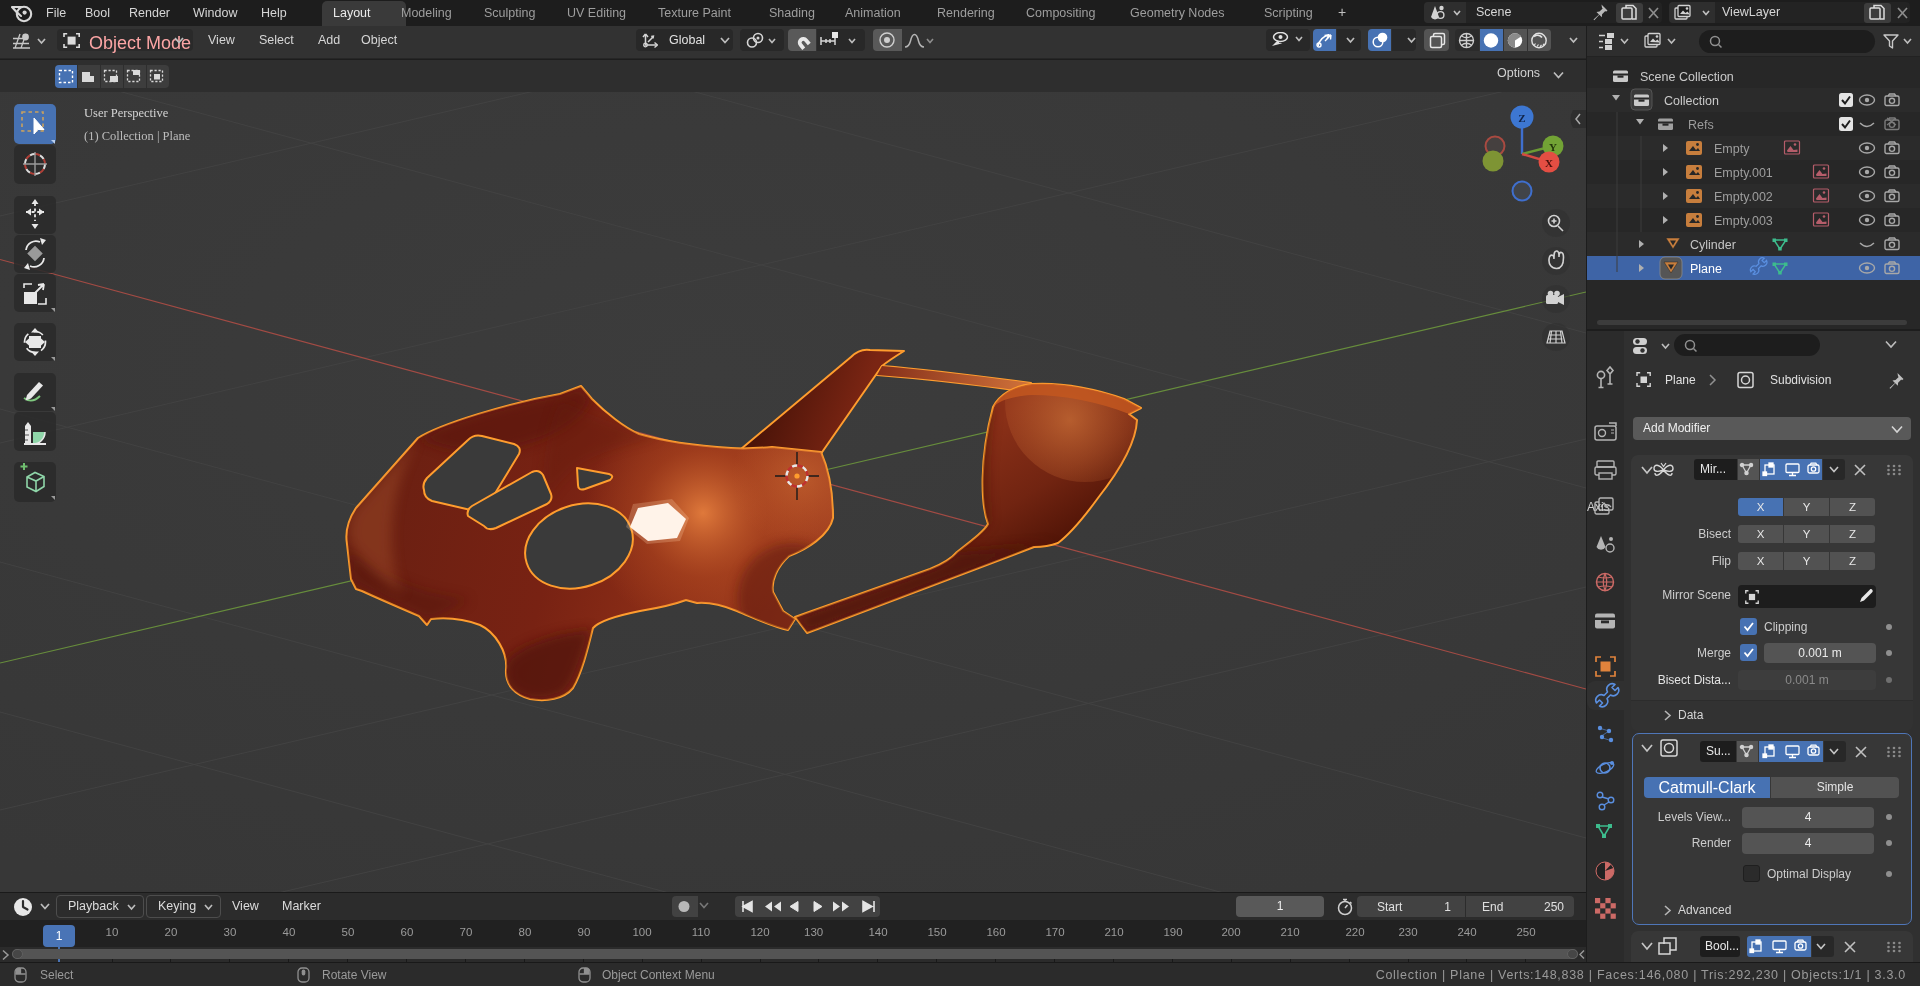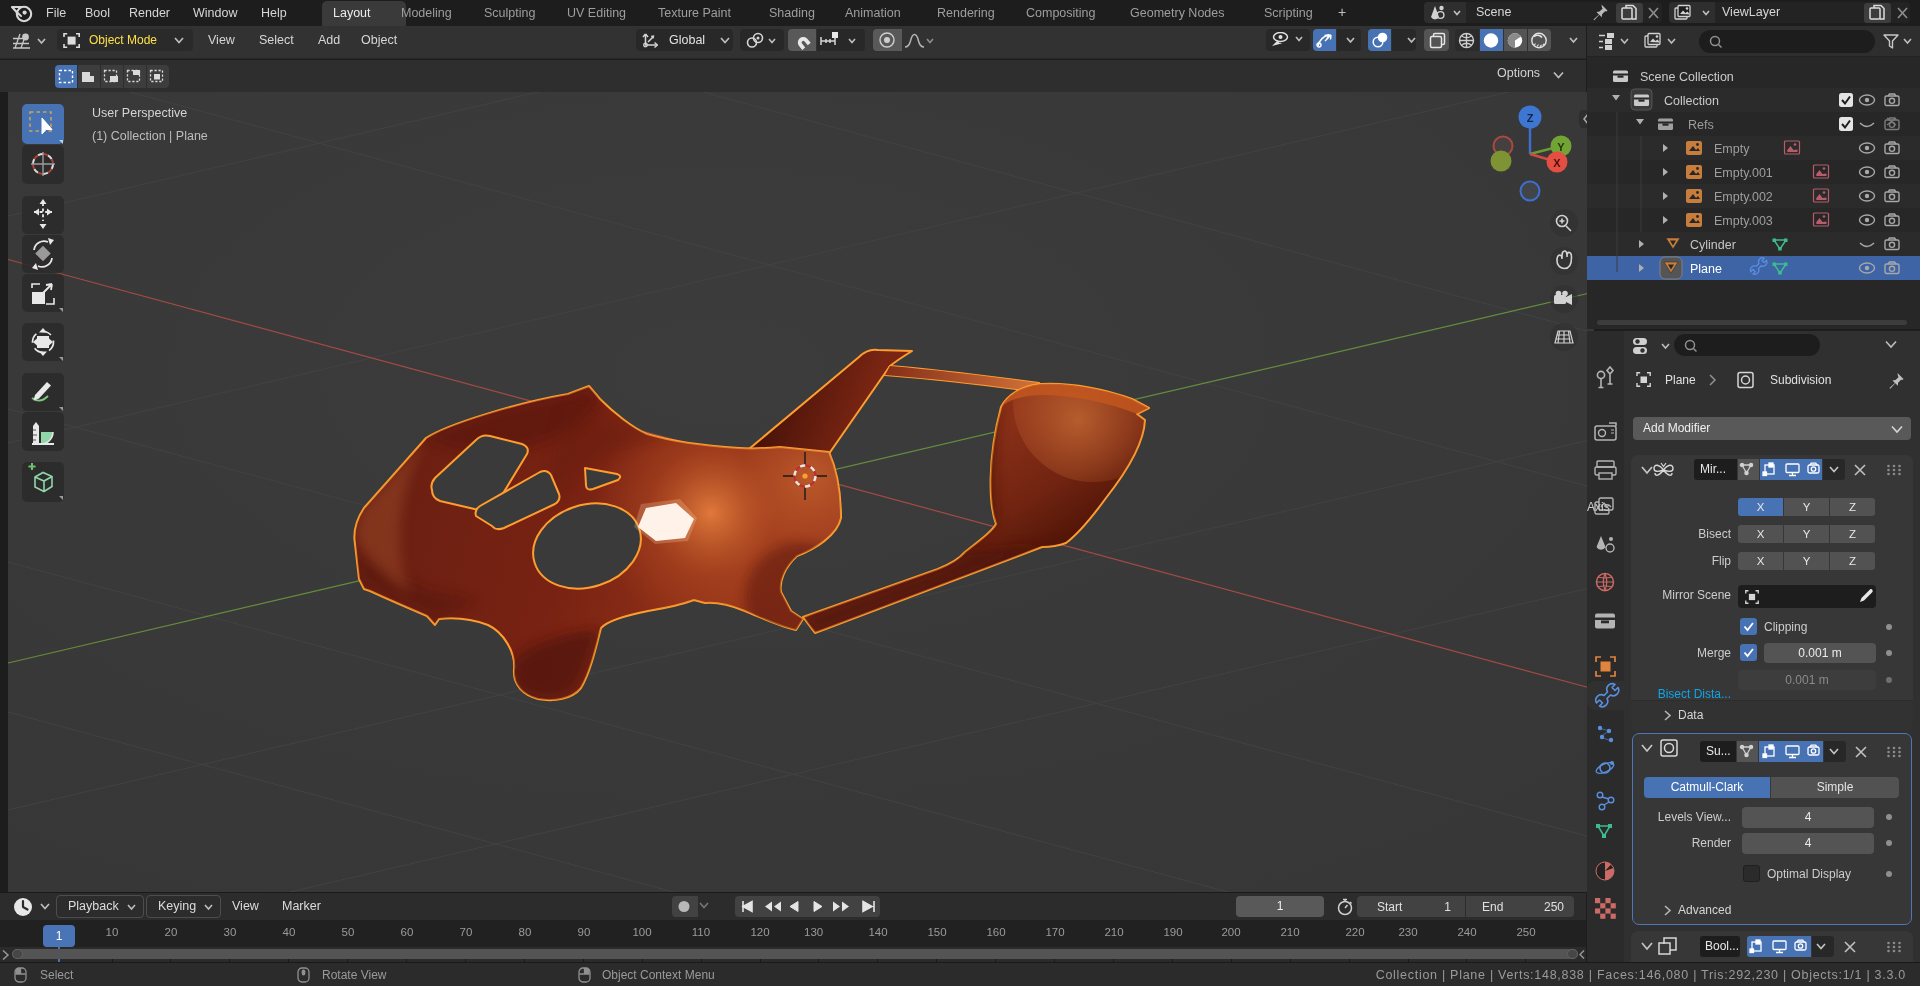--- a/index.html
+++ b/index.html
@@ -4,21 +4,21 @@
 <style>
 * { margin:0; padding:0; box-sizing:border-box; }
 html,body { width:1920px; height:986px; overflow:hidden; background:#1d1d1d;
   font-family:"Liberation Sans", sans-serif; }
 .abs { position:absolute; }
 #topbar { position:absolute; left:0; top:0; width:1920px; height:26px; background:#1d1d1d; }
 .menu { position:absolute; top:6px; font-size:12.5px; color:#d6d6d6; }
 .tab { position:absolute; top:6px; font-size:12.5px; color:#9e9e9e; }
 #vheader { position:absolute; left:0; top:26px; width:1586px; height:33px; background:#323232; border-bottom:1px solid #262626;}
 #toolset { position:absolute; left:0; top:60px; width:1586px; height:32px; background:#2e2e2e; }
-#view3d  { position:absolute; left:8px; top:92px; width:1586px; height:800px; background:#3b3b3b; }
+#view3d  { position:absolute; left:0; top:92px; width:1586px; height:800px; background:#3b3b3b;font-family:Liberation Serif, serif; }
 #tlheader{ position:absolute; left:0; top:892px; width:1586px; height:28px; background:#2c2c2c; border-top:1px solid #1a1a1a;}
 #tlruler { position:absolute; left:0; top:920px; width:1586px; height:27px; background:#212121; }
 #tltracks{ position:absolute; left:0; top:947px; width:1586px; height:15px; background:#2b2b2b; }
 #statusbar{ position:absolute; left:0; top:962px; width:1920px; height:24px; background:#2b2b2b; border-top:1px solid #191919; color:#9a9a9a; font-size:12px;}
 #outliner { position:absolute; left:1587px; top:26px; width:333px; height:303px; background:#272727; }
 #props    { position:absolute; left:1587px; top:331px; width:333px; height:631px; background:#303030; }
 .hbtn { position:absolute; background:#2a2a2a; border-radius:4px; }
 .tnum { top:6px; font-size:11.5px; color:#9b9b9b; }
 .prow { position:absolute; font-size:12px; color:#cccccc; }
 .xyz { position:absolute; width:45px; height:18px; background:#525252; color:#e8e8e8; font-size:11.5px; text-align:center; line-height:18px; }
@@ -88,21 +88,21 @@
   <circle cx="13.5" cy="5" r="3.4" fill="#c7c7c7"></circle>
   <path d="M26,7 l3.5,4 3.5,-4" stroke="#bdbdbd" stroke-width="1.7" fill="none"></path>
  </svg>
  <div class="hbtn" style="left:57px;top:3px;width:136px;height:22px"></div>
  <svg class="abs" style="left:63px;top:6px" width="18" height="17" viewBox="0 0 18 17">
   <g stroke="#dcdcdc" stroke-width="1.6" fill="none">
   <path d="M1,5 v-3.2 h3.2 M13,1.8 h3.2 v3.2 M16.2,12 v3.2 h-3.2 M4.2,15.2 H1 v-3.2"></path>
   <rect x="4.6" y="4.6" width="8" height="8" fill="#dcdcdc" stroke="none"></rect>
       </g>
  </svg>
- <div class="abs" style="left:89px;top:7px;font-size:12px;color:#fde047">Object Mode</div>
+ <div class="abs" style="left:89px;top:7px;font-size:18px;color:#fca5a5">Object Mode</div>
  <svg class="abs" style="left:173px;top:11px" width="12" height="8">
       <path d="M2,1 l4,4.5 4,-4.5" stroke="#bdbdbd" stroke-width="1.7" fill="none"></path>
     </svg>
  <div class="menu" style="left:208px;top:7px">View</div>
  <div class="menu" style="left:259px;top:7px">Select</div>
  <div class="menu" style="left:318px;top:7px">Add</div>
  <div class="menu" style="left:361px;top:7px">Object</div>
  <div class="hbtn" style="left:636px;top:3px;width:97px;height:22px;background:#282828"></div>
  <svg class="abs" style="left:642px;top:6px" width="19" height="17" viewBox="0 0 19 17">
   <g stroke="#d5d5d5" stroke-width="1.5" fill="none">
@@ -902,21 +902,21 @@
       </svg>
  <div class="prow" style="left:177px;top:289px">Clipping</div>
  <div class="abs" style="left:299px;top:293px;width:6px;height:6px;background:#8f8f8f;border-radius:3px"></div>
  <div class="prow" style="left:0px;top:315px;width:144px;text-align:right">Merge</div>
  <div class="abs" style="left:153px;top:313px;width:17px;height:17px;background:#4772b3;border-radius:3px"></div>
  <svg class="abs" style="left:156px;top:316px" width="12" height="11">
         <path d="M1.5,5.5 l3,3.5 5.5,-7" stroke="#fff" stroke-width="1.8" fill="none"></path>
       </svg>
  <div class="abs" style="left:177px;top:312px;width:112px;height:20px;background:#545454;border-radius:4px;text-align:center;font-size:12px;color:#ececec;line-height:20px">0.001 m</div>
  <div class="abs" style="left:299px;top:319px;width:6px;height:6px;background:#8f8f8f;border-radius:3px"></div>
- <div class="prow" style="left:0px;top:356px;width:144px;text-align:right;color:#0ea5e9">Bisect Dista...</div>
+ <div class="prow" style="left:0px;top:342px;width:144px;text-align:right;color:#e5e5e5">Bisect Dista...</div>
  <div class="abs" style="left:151px;top:339px;width:138px;height:20px;background:#3d3d3d;border-radius:4px;text-align:center;font-size:12px;color:#8a8a8a;line-height:20px">0.001 m</div>
  <div class="abs" style="left:299px;top:346px;width:6px;height:6px;background:#6f6f6f;border-radius:3px"></div>
  <svg class="abs" style="left:76px;top:378px" width="10" height="12">
         <path d="M2,2 l5,4.5 -5,4.5" stroke="#b5b5b5" stroke-width="1.6" fill="none"></path>
       </svg>
  <div class="prow" style="left:91px;top:377px;color:#d5d5d5">Data</div>
  </div>
  <div id="subsurfpanel">
  <div class="abs" style="left:45px;top:402px;width:280px;height:192px;background:#373737;border:1.5px solid #4f76b8;border-radius:7px"></div>
  <svg class="abs" style="left:52px;top:407px" width="48" height="20" viewBox="0 0 48 20">
@@ -957,21 +957,21 @@
           <circle cx="8" cy="2" r="1.3"></circle>
           <circle cx="13.5" cy="2" r="1.3"></circle>
           <circle cx="2.5" cy="6" r="1.3"></circle>
           <circle cx="8" cy="6" r="1.3"></circle>
           <circle cx="13.5" cy="6" r="1.3"></circle>
           <circle cx="2.5" cy="10" r="1.3"></circle>
           <circle cx="8" cy="10" r="1.3"></circle>
           <circle cx="13.5" cy="10" r="1.3"></circle>
         </g>
       </svg>
- <div class="abs" style="left:57px;top:446px;width:126px;height:21px;background:#4772b3;border-radius:4px 0 0 4px;text-align:center;font-size:12px;color:#fff;line-height:21px">Catmull-Clark</div>
+ <div class="abs" style="left:57px;top:446px;width:126px;height:21px;background:#4772b3;border-radius:4px 0 0 4px;text-align:center;font-size:16px;color:#fff;line-height:21px">Catmull-Clark</div>
  <div class="abs" style="left:184px;top:446px;width:128px;height:21px;background:#525252;border-radius:0 4px 4px 0;text-align:center;font-size:12px;color:#e4e4e4;line-height:21px">Simple</div>
  <div class="prow" style="left:0px;top:479px;width:144px;text-align:right">Levels View...</div>
  <div class="abs" style="left:155px;top:476px;width:132px;height:21px;background:#545454;border-radius:4px;text-align:center;font-size:12px;color:#ececec;line-height:21px">4</div>
  <div class="abs" style="left:299px;top:483px;width:6px;height:6px;background:#8f8f8f;border-radius:3px"></div>
  <div class="prow" style="left:0px;top:505px;width:144px;text-align:right">Render</div>
  <div class="abs" style="left:155px;top:502px;width:132px;height:21px;background:#545454;border-radius:4px;text-align:center;font-size:12px;color:#ececec;line-height:21px">4</div>
  <div class="abs" style="left:299px;top:509px;width:6px;height:6px;background:#8f8f8f;border-radius:3px"></div>
  <div class="abs" style="left:156px;top:534px;width:17px;height:17px;background:#2b2b2b;border:1px solid #1f1f1f;border-radius:3px"></div>
  <div class="prow" style="left:180px;top:536px">Optimal Display</div>
  <div class="abs" style="left:299px;top:540px;width:6px;height:6px;background:#8f8f8f;border-radius:3px"></div>

